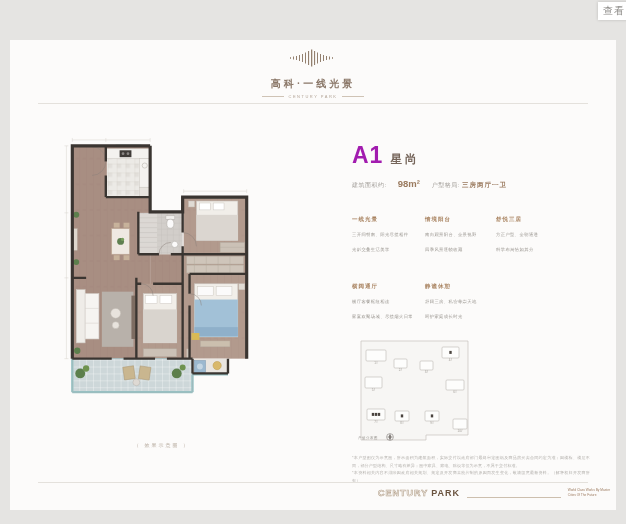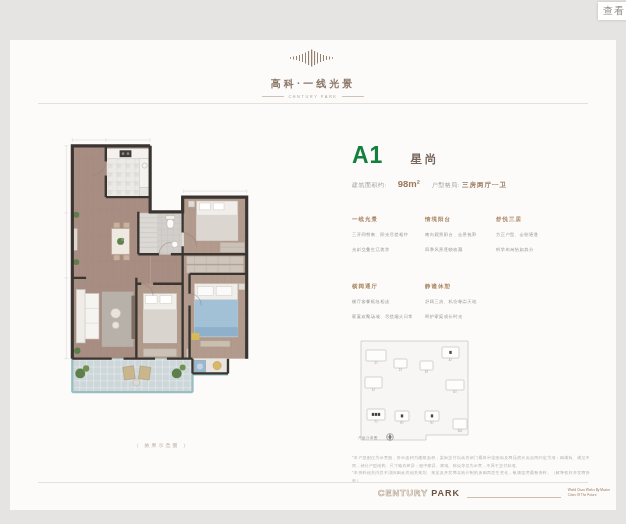--- a/index.html
+++ b/index.html
@@ -47,22 +47,22 @@
   .divider.bottom { top:442px; }
 
   
   .plan-col { position:absolute; left:52px; top:96px; width:200px; }
   .plan-col svg { display:block; }
   .plan-caption { margin-top:40px; text-align:center; font-size:5px; letter-spacing:2px; color:#b5a99c; }
 
   
   .info-col { position:absolute; left:342px; top:100px; width:248px; height:366px; }
   .unit-title { position:absolute; top:2px; left:0; display:flex; align-items:baseline; }
-  .unit-code { font-size:23px; font-weight:bold; color:#15803d; letter-spacing:1px; }
-  .unit-name { font-size:11.5px; color:#75655a; letter-spacing:3px; margin-left:27px; font-weight:bold; }
+  .unit-code { font-size:23px; font-weight:bold; color:#a21caf; letter-spacing:1px; }
+  .unit-name { font-size:11.5px; color:#75655a; letter-spacing:3px; margin-left:7px; font-weight:bold; }
   .unit-specs { position:absolute; top:38px; left:0; display:flex; align-items:baseline; white-space:nowrap; }
   .spec-label { font-size:6px; color:#a29e99; letter-spacing:.5px; }
   .spec-area  { font-size:9.5px; font-weight:bold; color:#9a7a5e; margin:0 2px;padding-left:9px; }
   .spec-gap   { width:10px; }
   .spec-layout{ font-size:6.5px; font-weight:bold; color:#9a7a5e; letter-spacing:1px; margin-left:2px; }
 
   .features {
     position:absolute; top:76px; left:0;
     display:grid; grid-template-columns:73px 71px 102px; row-gap:20px;
   }

